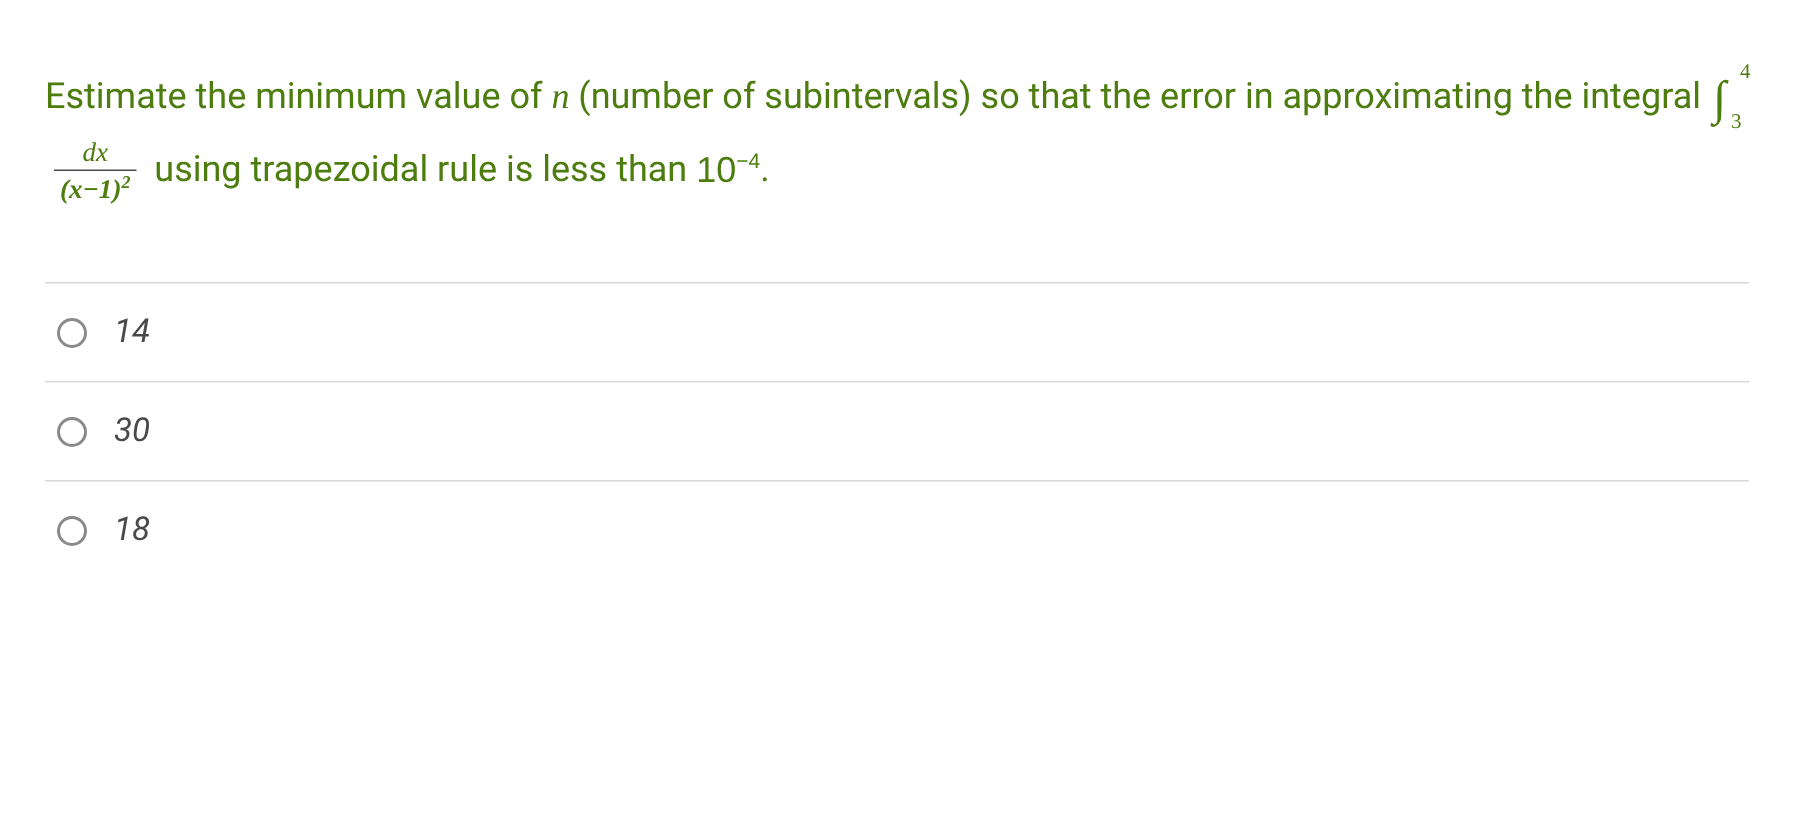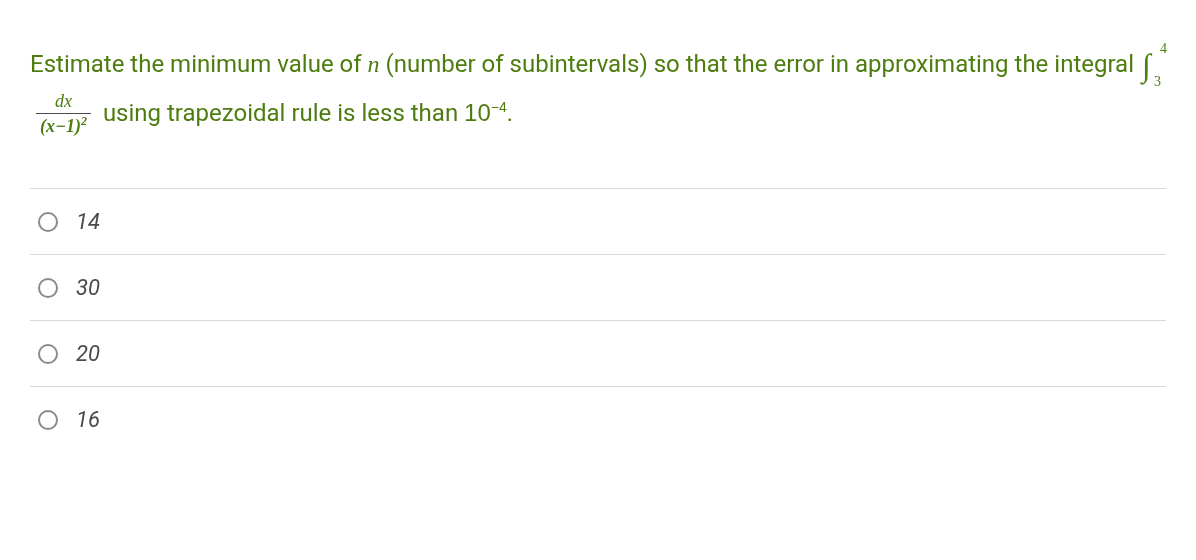--- a/index.html
+++ b/index.html
@@ -121,19 +121,15 @@
   <div class="option-row">
     <div class="radio-circle"></div>
     <span class="option-label">14</span>
   </div>
   <div class="option-row">
     <div class="radio-circle"></div>
     <span class="option-label">30</span>
   </div>
   <div class="option-row">
     <div class="radio-circle"></div>
-    <span class="option-label">20</span>
-  </div>
-  <div class="option-row">
-    <div class="radio-circle"></div>
-    <span class="option-label">16</span>
+    <span class="option-label">18</span>
   </div>
 </div>
 
 </body></html>

